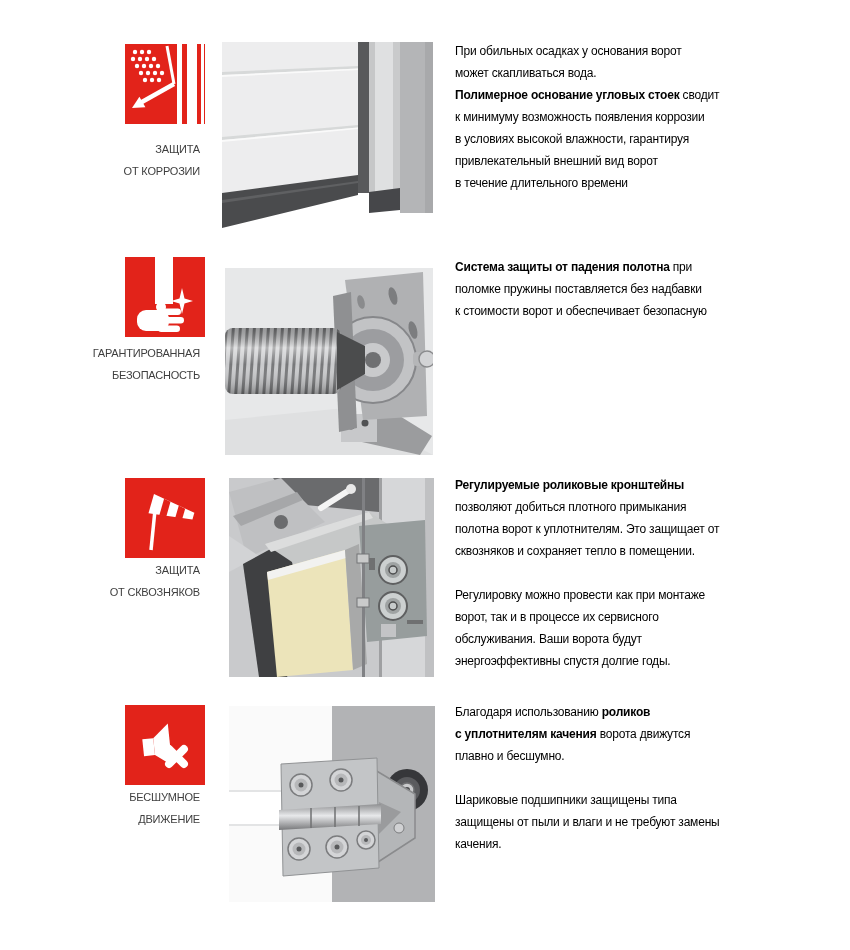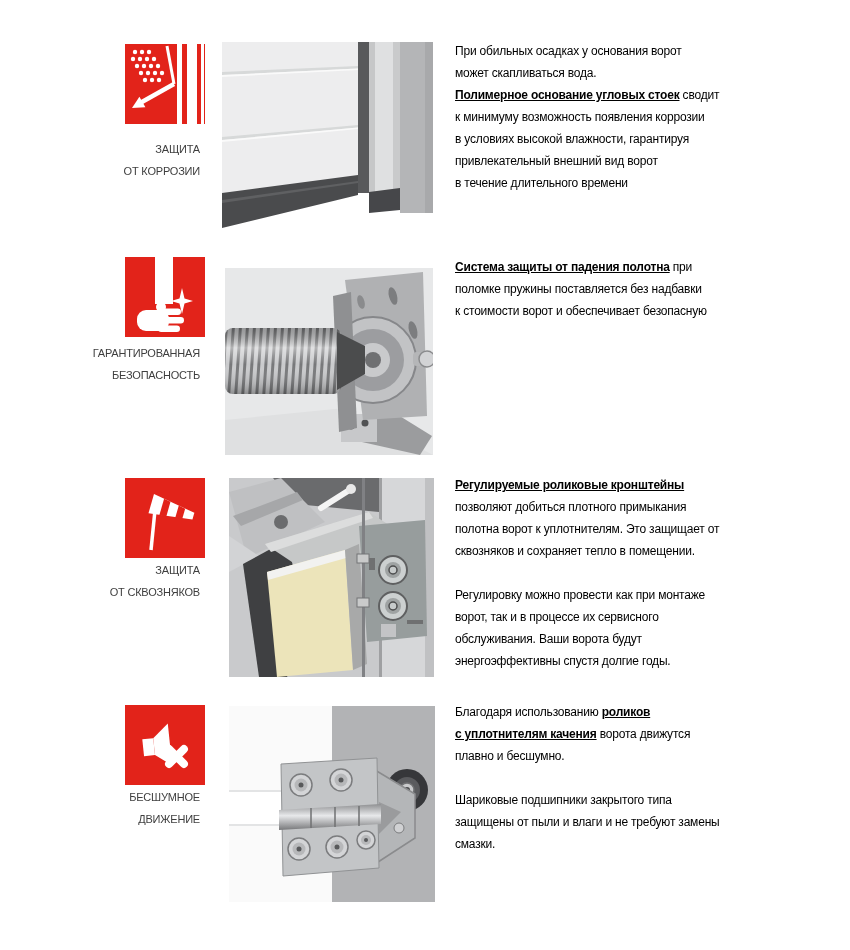--- a/index.html
+++ b/index.html
@@ -25,21 +25,21 @@
   .s3 .photo{left:229px;top:478px;width:205px;height:199px}
   .s4 .photo{left:229px;top:706px;width:206px;height:196px}
   .text{
     position:absolute;left:455px;width:390px;
     font-size:12px;line-height:22px;color:#000000;letter-spacing:-0.2px;
   }
   .s1 .text{top:40px}.s2 .text{top:256px}.s3 .text{top:474px}.s4 .text{top:701px}
   .text p.para{margin:0 0 22px 0;}
   .text p.para:last-child{margin-bottom:0;}
   .text .ln{display:block;white-space:nowrap;}
-  .text b{font-weight:bold;text-decoration:underline;}
+  .text b{font-weight:bold;}
 </style>
 </head>
 <body>
 
 <section class="row s1">
   <div class="icon">
     <svg viewBox="0 0 80 80">
       <rect width="80" height="80" fill="#e2231a"></rect>
 
       <rect x="52" y="0" width="5" height="80" fill="#fff"></rect>
@@ -337,18 +337,18 @@
       </g>
     </svg>
   </figure>
   <div class="text">
       <p class="para">
         <span class="ln"><span>Благодаря использованию </span><b>роликов</b></span>
         <span class="ln"><b>с уплотнителям качения</b><span> ворота движутся</span></span>
         <span class="ln"><span>плавно и бесшумно.</span></span>
       </p>
       <p class="para">
-        <span class="ln"><span>Шариковые подшипники закрытого типа</span></span>
+        <span class="ln"><span>Шариковые подшипники защищены типа</span></span>
         <span class="ln"><span>защищены от пыли и влаги и не требуют замены</span></span>
-        <span class="ln"><span>смазки.</span></span>
+        <span class="ln"><span>качения.</span></span>
       </p>
     </div>
 </section>
 
 </body></html>

